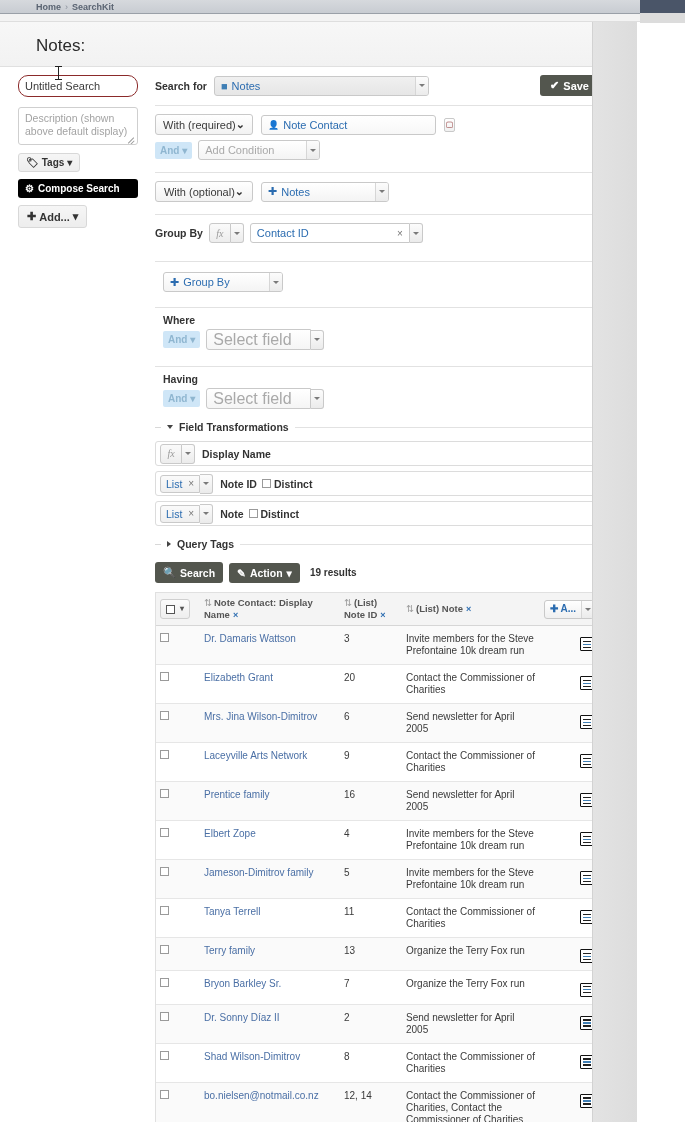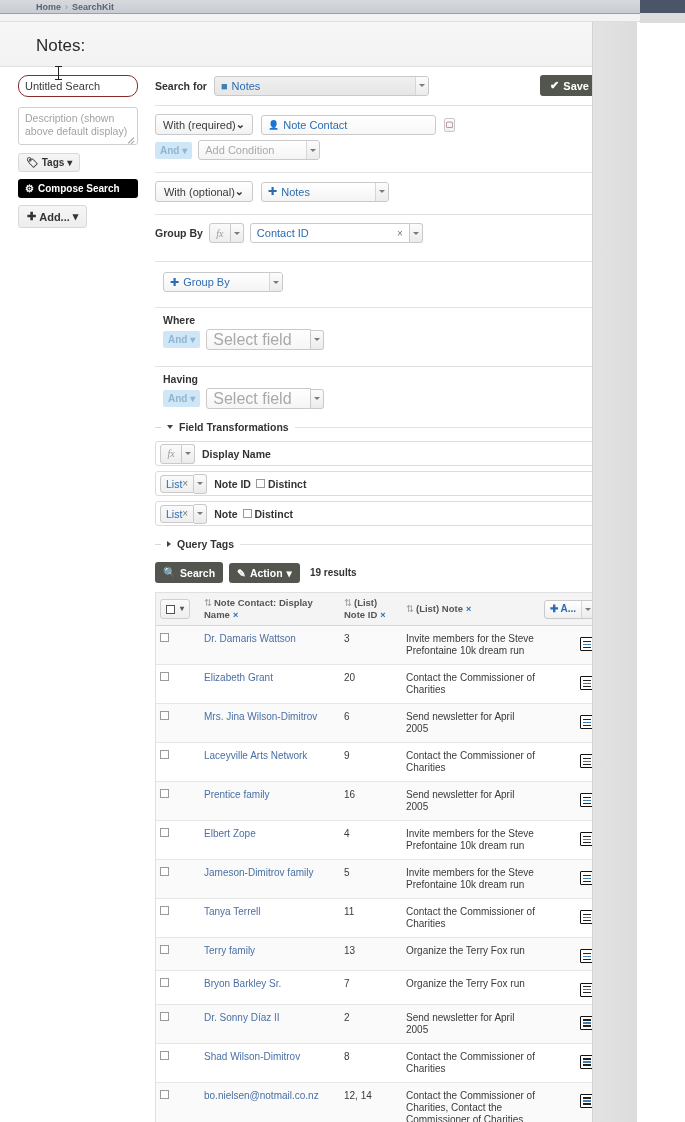--- a/index.html
+++ b/index.html
@@ -291,21 +291,21 @@
     height: 25px;
     display: flex; align-items: center;
     padding: 0 4px;
     margin-bottom: 5px;
   }
   .xform-label { font-size: 10.5px; font-weight: bold; color: #333; margin-left: 7px; }
   .list-chip {
     height: 18px;
     border: 1px solid #c9c9c9; border-radius: 3px 0 0 3px;
     background: linear-gradient(#fafafa,#efefef);
-    display: flex; align-items: center; 
+    display: flex; align-items: center; gap: 6px;
     padding: 0 5px; font-size: 10.5px; color: #2b6cb0;
   }
   .cbx {
     width: 9px; height: 9px; border: 1px solid #9a9a9a; background: #fff;
     display:inline-block; vertical-align: -1px; margin: 0 3px 0 5px;
   }
 
   
   .actionbar { display: flex; align-items: center; gap: 6px; margin: 12px 0 9px 0; }
   .btn-dark {

